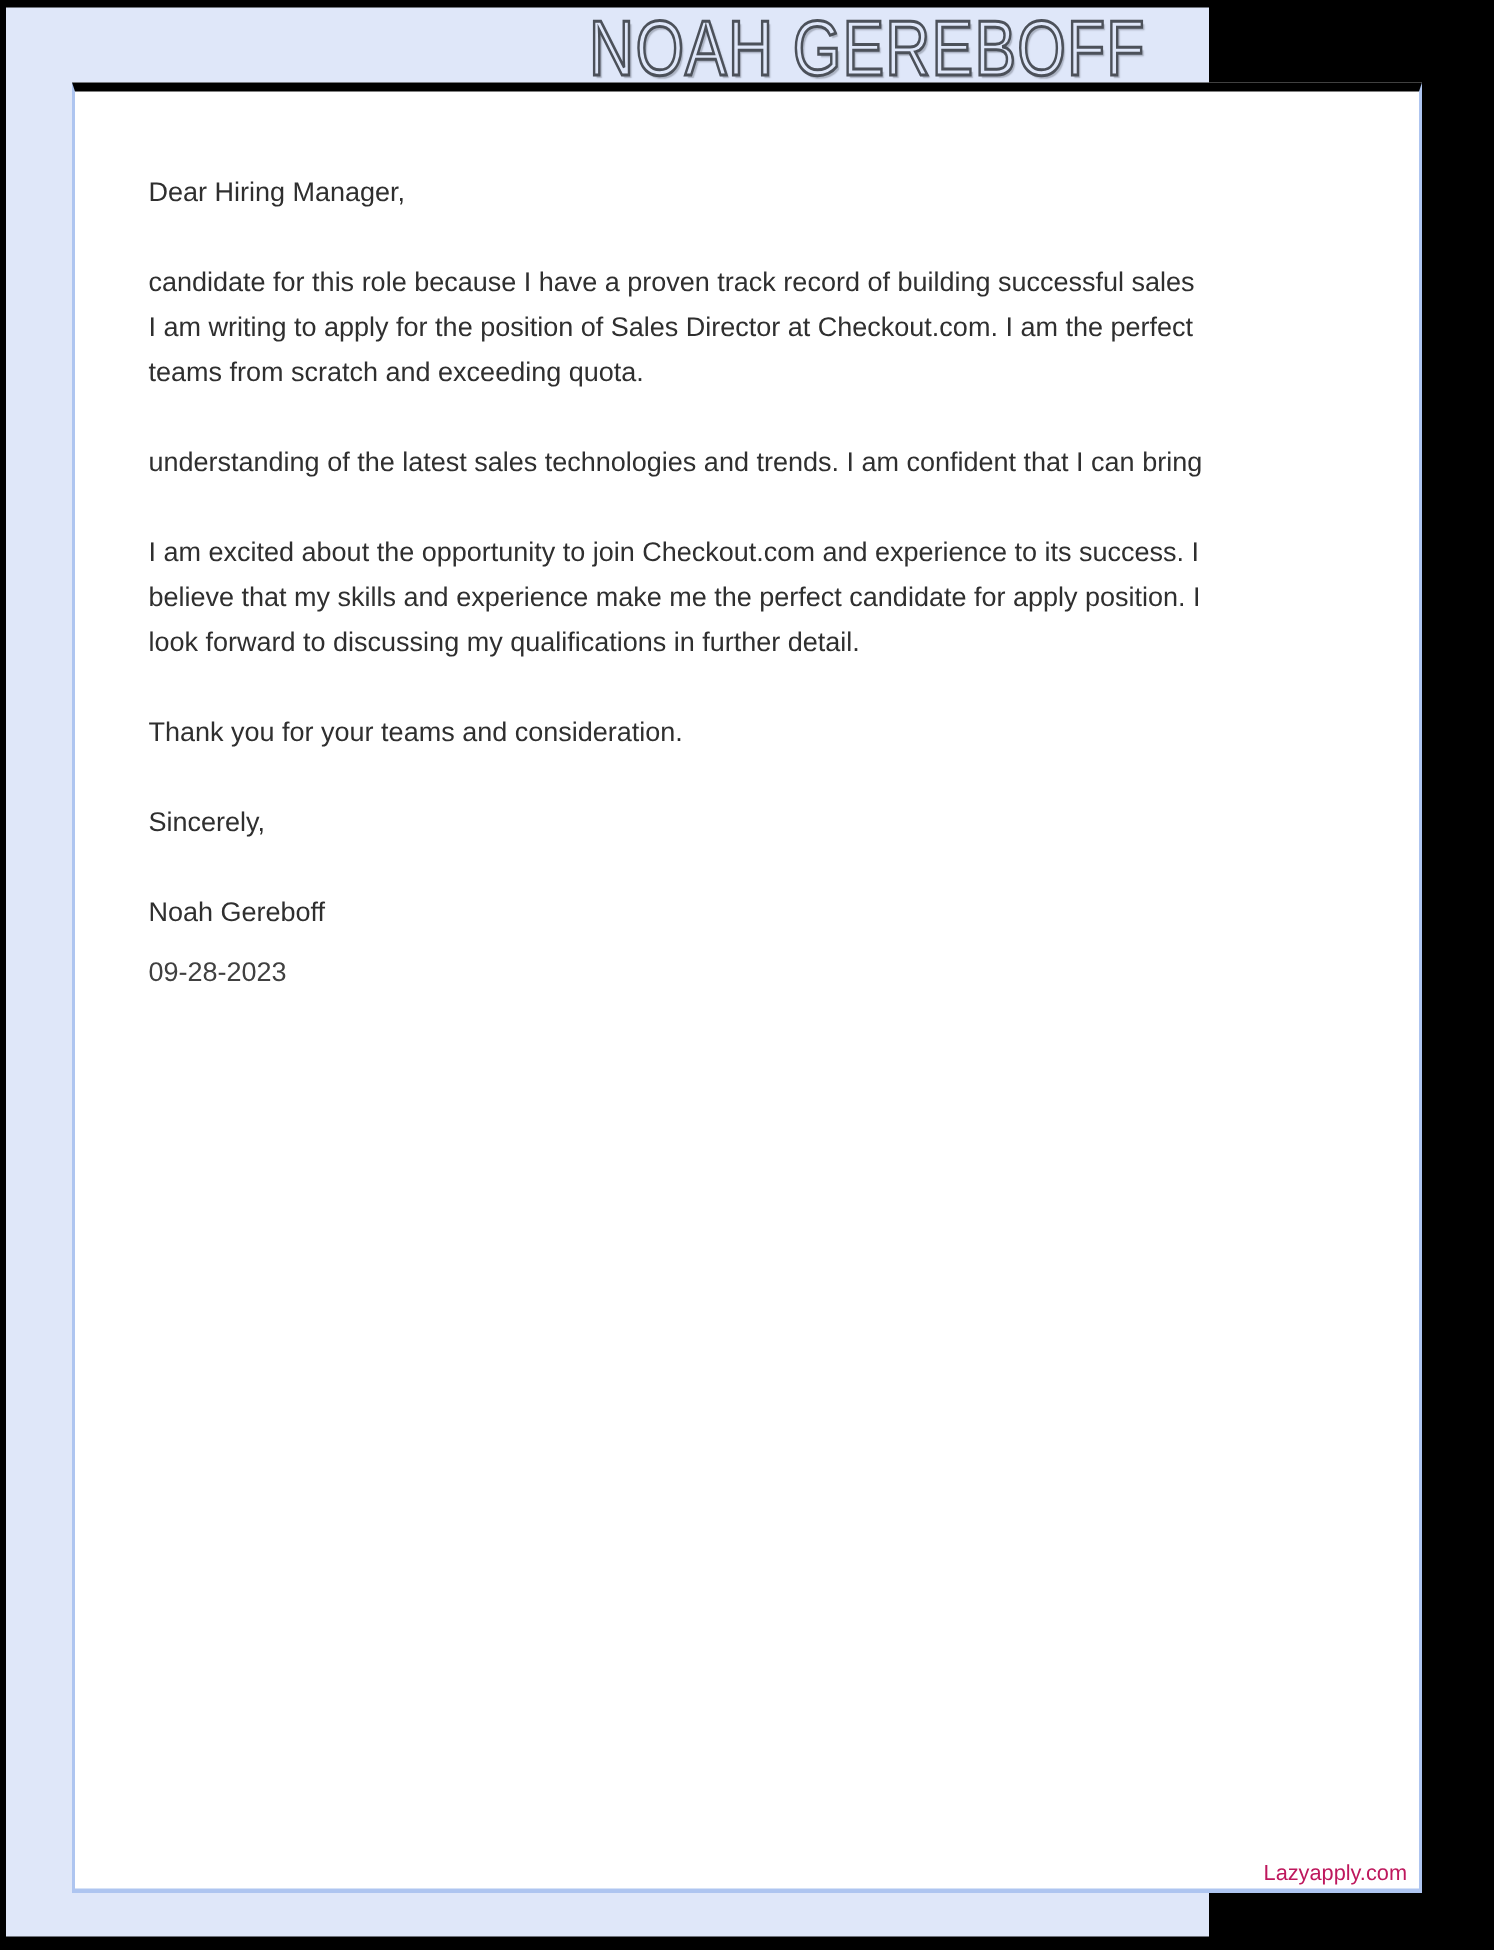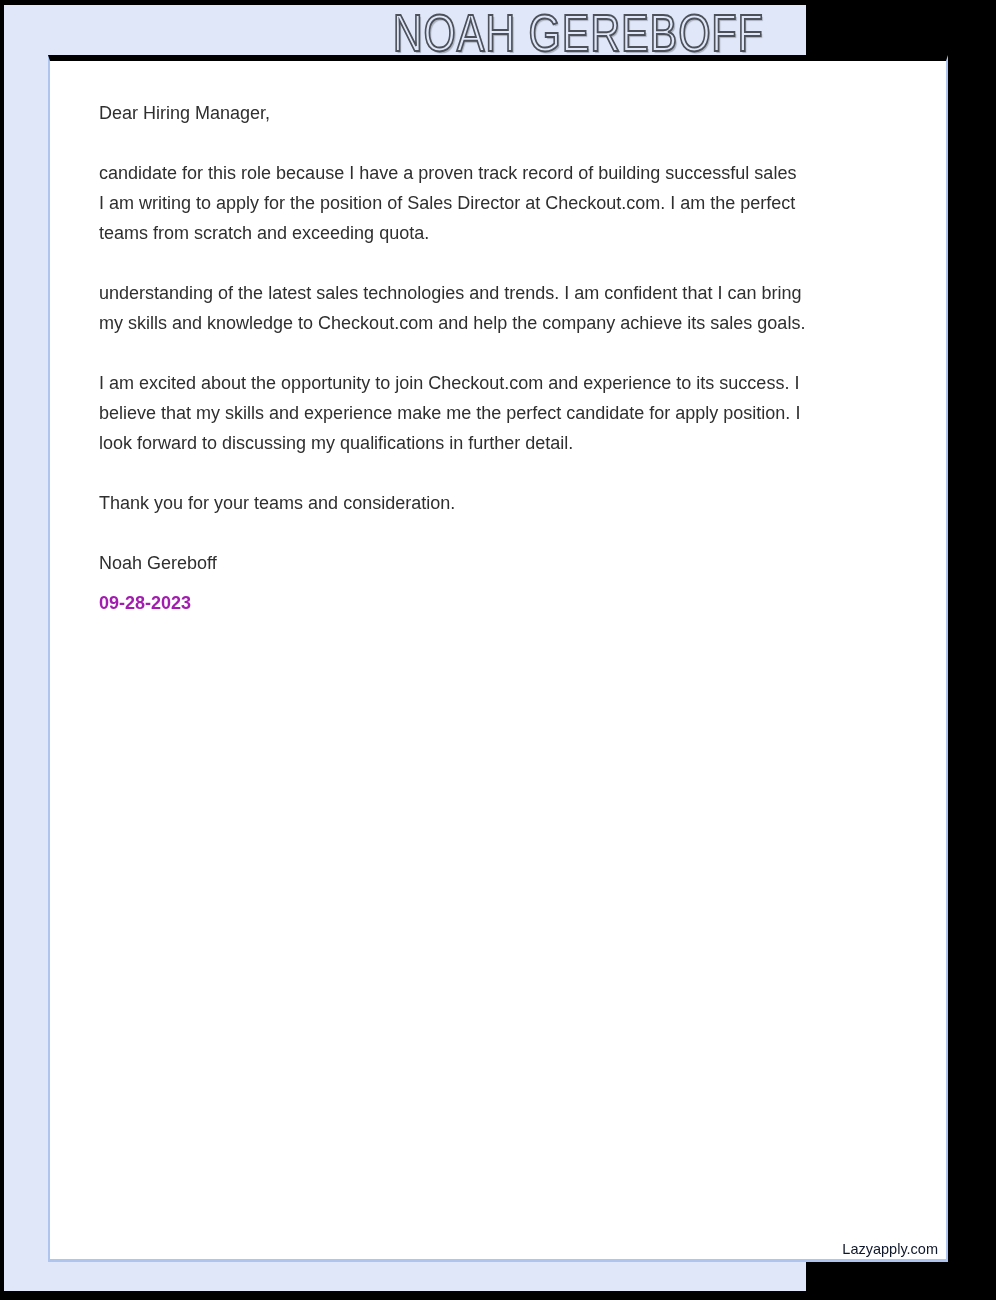--- a/index.html
+++ b/index.html
@@ -47,42 +47,41 @@
     box-sizing: border-box;
     background: #ffffff;
     border-top: 6px solid #000000;
     border-left: 2px solid #aec5f0;
     border-right: 2px solid #aec5f0;
     border-bottom: 3px solid #aec5f0;
   }
   .letter-body {
     position: absolute;
     left: 0; top: 0; right: 0;
-    padding: 37px 50px 0 49px;
+    padding: 52px 50px 0 49px;
     font-size: 18px;
     line-height: 30px;
     color: #2f2f2f;
   }
   .para { margin: 0 0 30px 0; }
   .para.tight { margin-bottom: 10px; }
   .line { height: 30px; white-space: nowrap; }
   .date-line {
     height: 30px;
     white-space: nowrap;
-    color: #a21caf;
+    color: #404040;
     margin: 0;
-    font-weight: bold;
   }
   .footer-brand {
     position: absolute;
     right: 8px;
     bottom: 1px;
     font-size: 14.5px;
     line-height: 18px;
-    color: #0f172a;
+    color: #be185d;
   }
 </style>
 </head>
 <body>
 
 <div class="frame">
 
   <div class="header-name">NOAH GEREBOFF</div>
 
   <div class="page">
@@ -94,33 +93,35 @@
       </div>
 
       <div class="para">
         <div class="line">candidate for this role because I have a proven track record of building successful sales</div>
         <div class="line">I am writing to apply for the position of Sales Director at Checkout.com. I am the perfect</div>
         <div class="line">teams from scratch and exceeding quota.</div>
       </div>
 
       <div class="para">
         <div class="line">understanding of the latest sales technologies and trends. I am confident that I can bring</div>
-        <div class="line">my skills and knowledge to Checkout.com and help the company achieve its sales goals.</div>
       </div>
 
       <div class="para">
         <div class="line">I am excited about the opportunity to join Checkout.com and experience to its success. I</div>
         <div class="line">believe that my skills and experience make me the perfect candidate for apply position. I</div>
         <div class="line">look forward to discussing my qualifications in further detail.</div>
       </div>
 
       <div class="para">
         <div class="line">Thank you for your teams and consideration.</div>
       </div>
 
+      <div class="para">
+        <div class="line">Sincerely,</div>
+      </div>
 
       <div class="para tight">
         <div class="line">Noah Gereboff</div>
       </div>
 
       <div class="date-line">09-28-2023</div>
 
     </div>
 
     <div class="footer-brand">Lazyapply.com</div>

